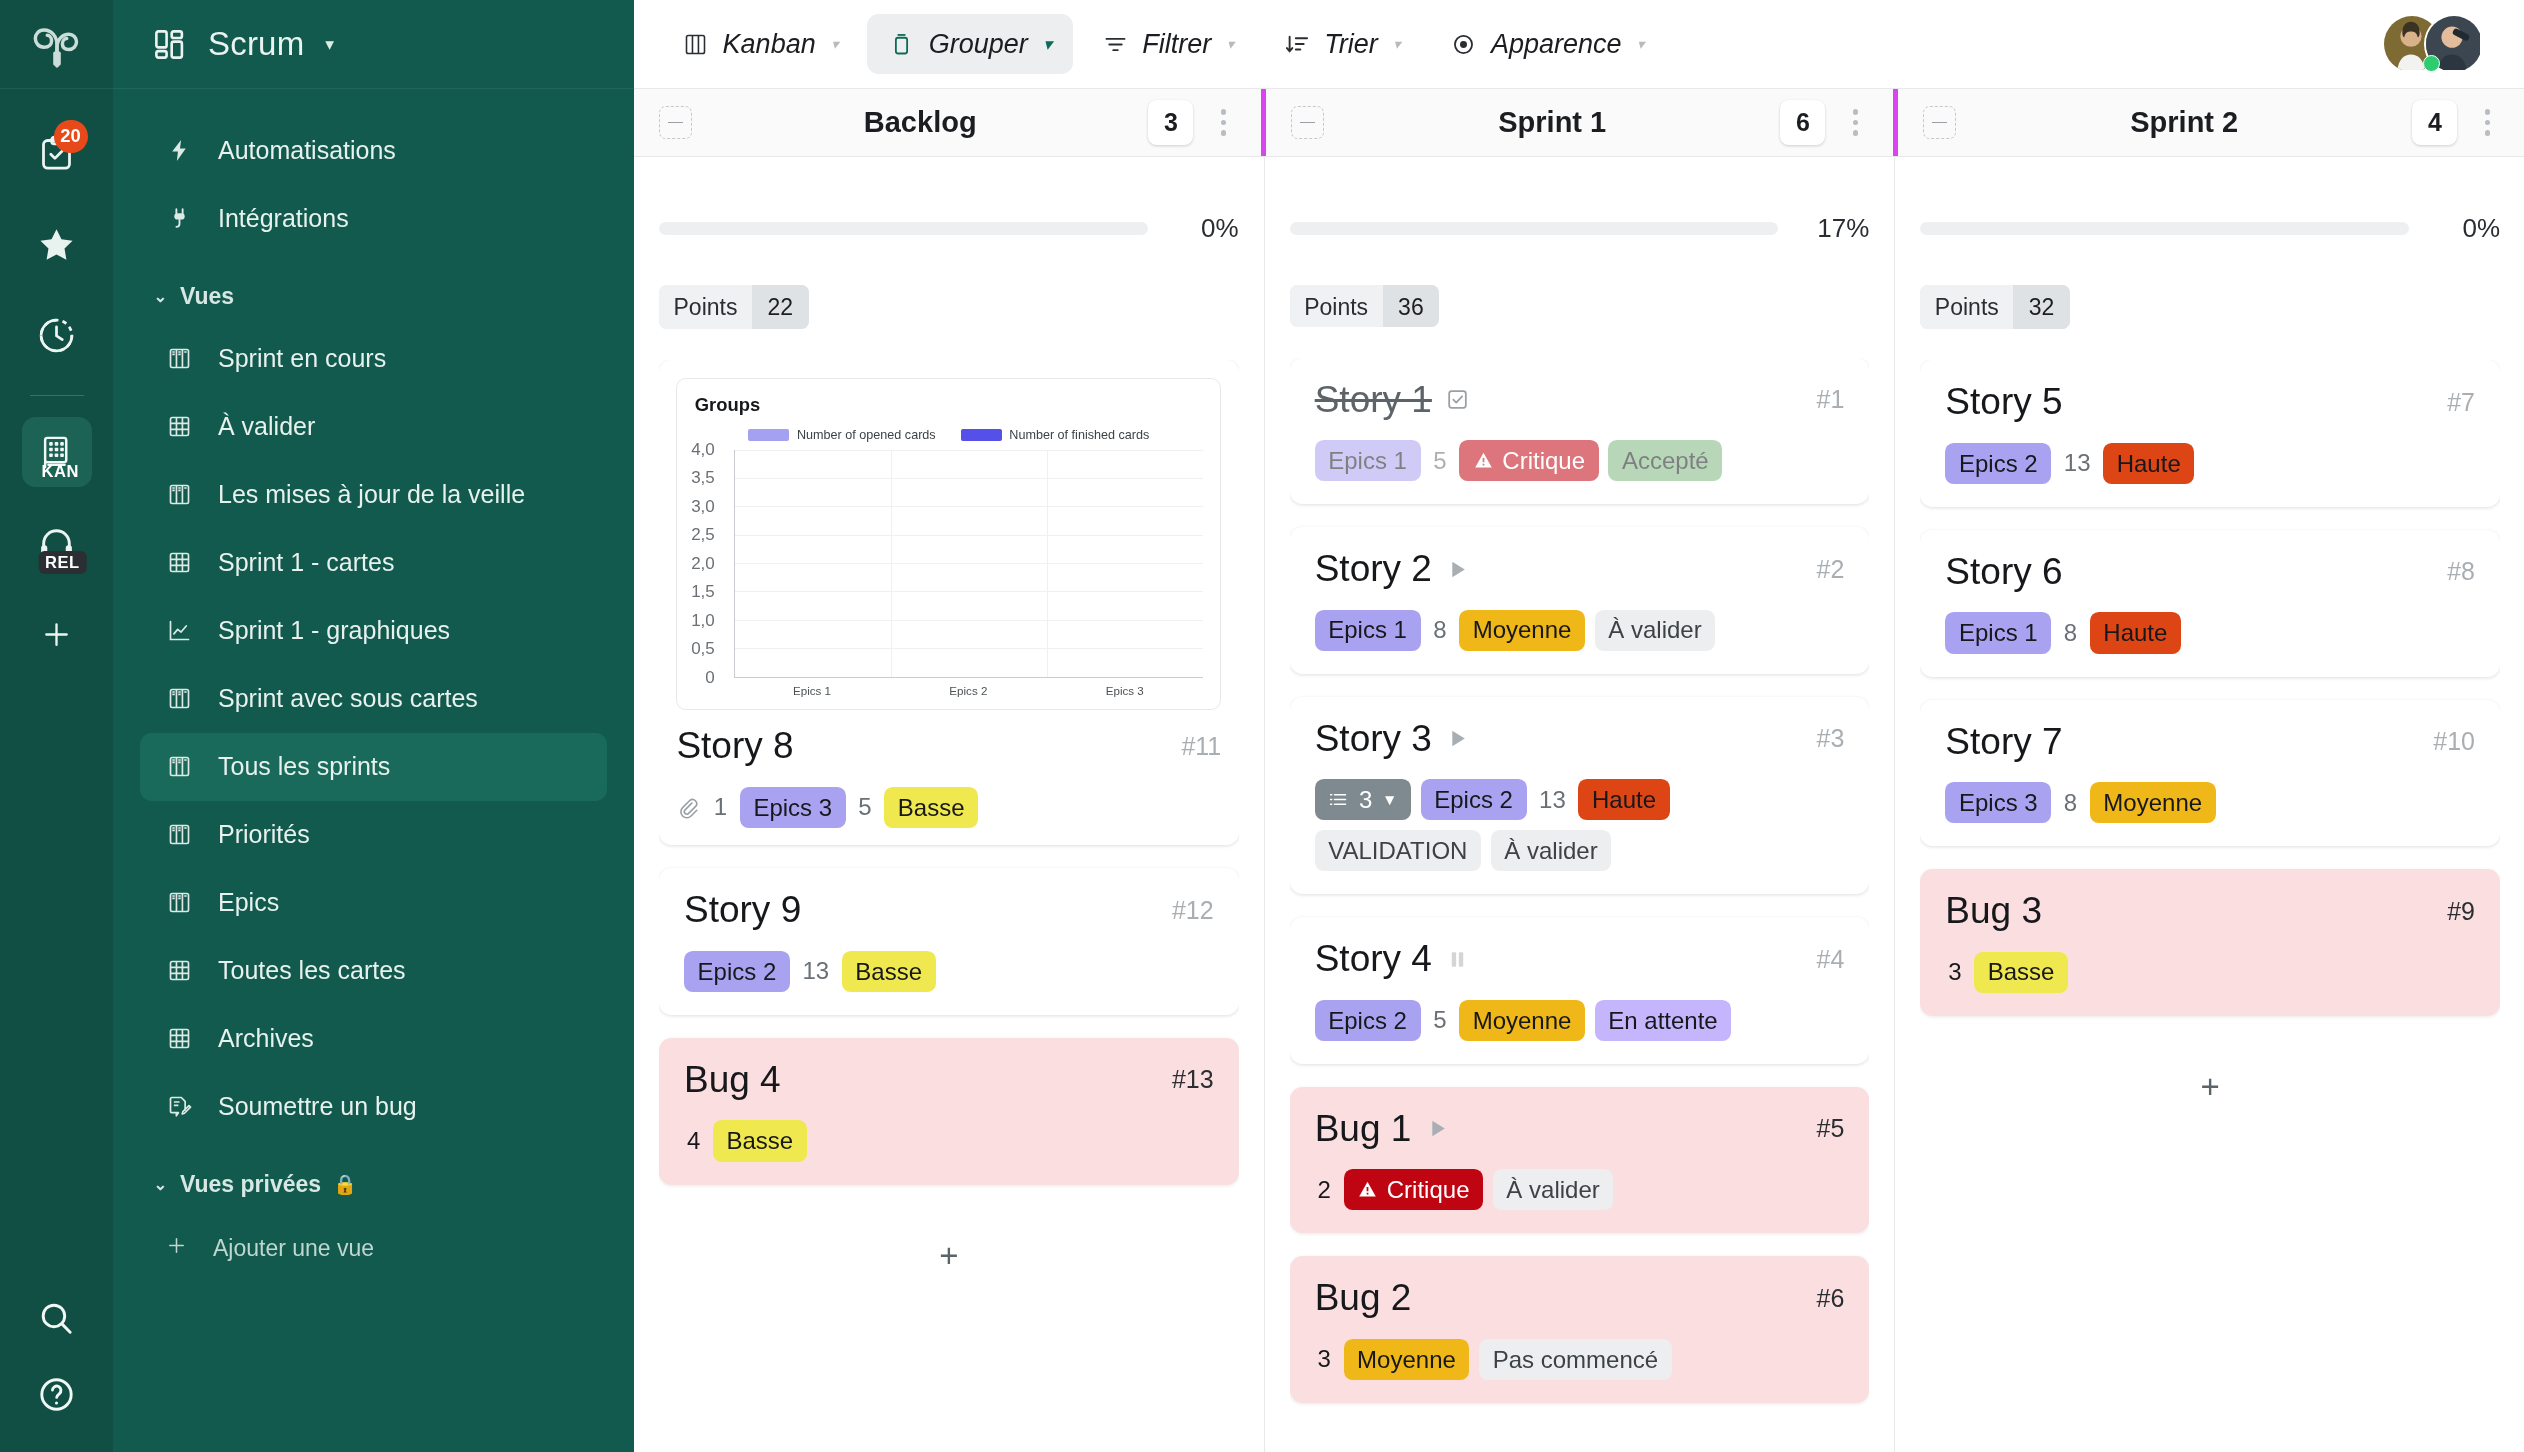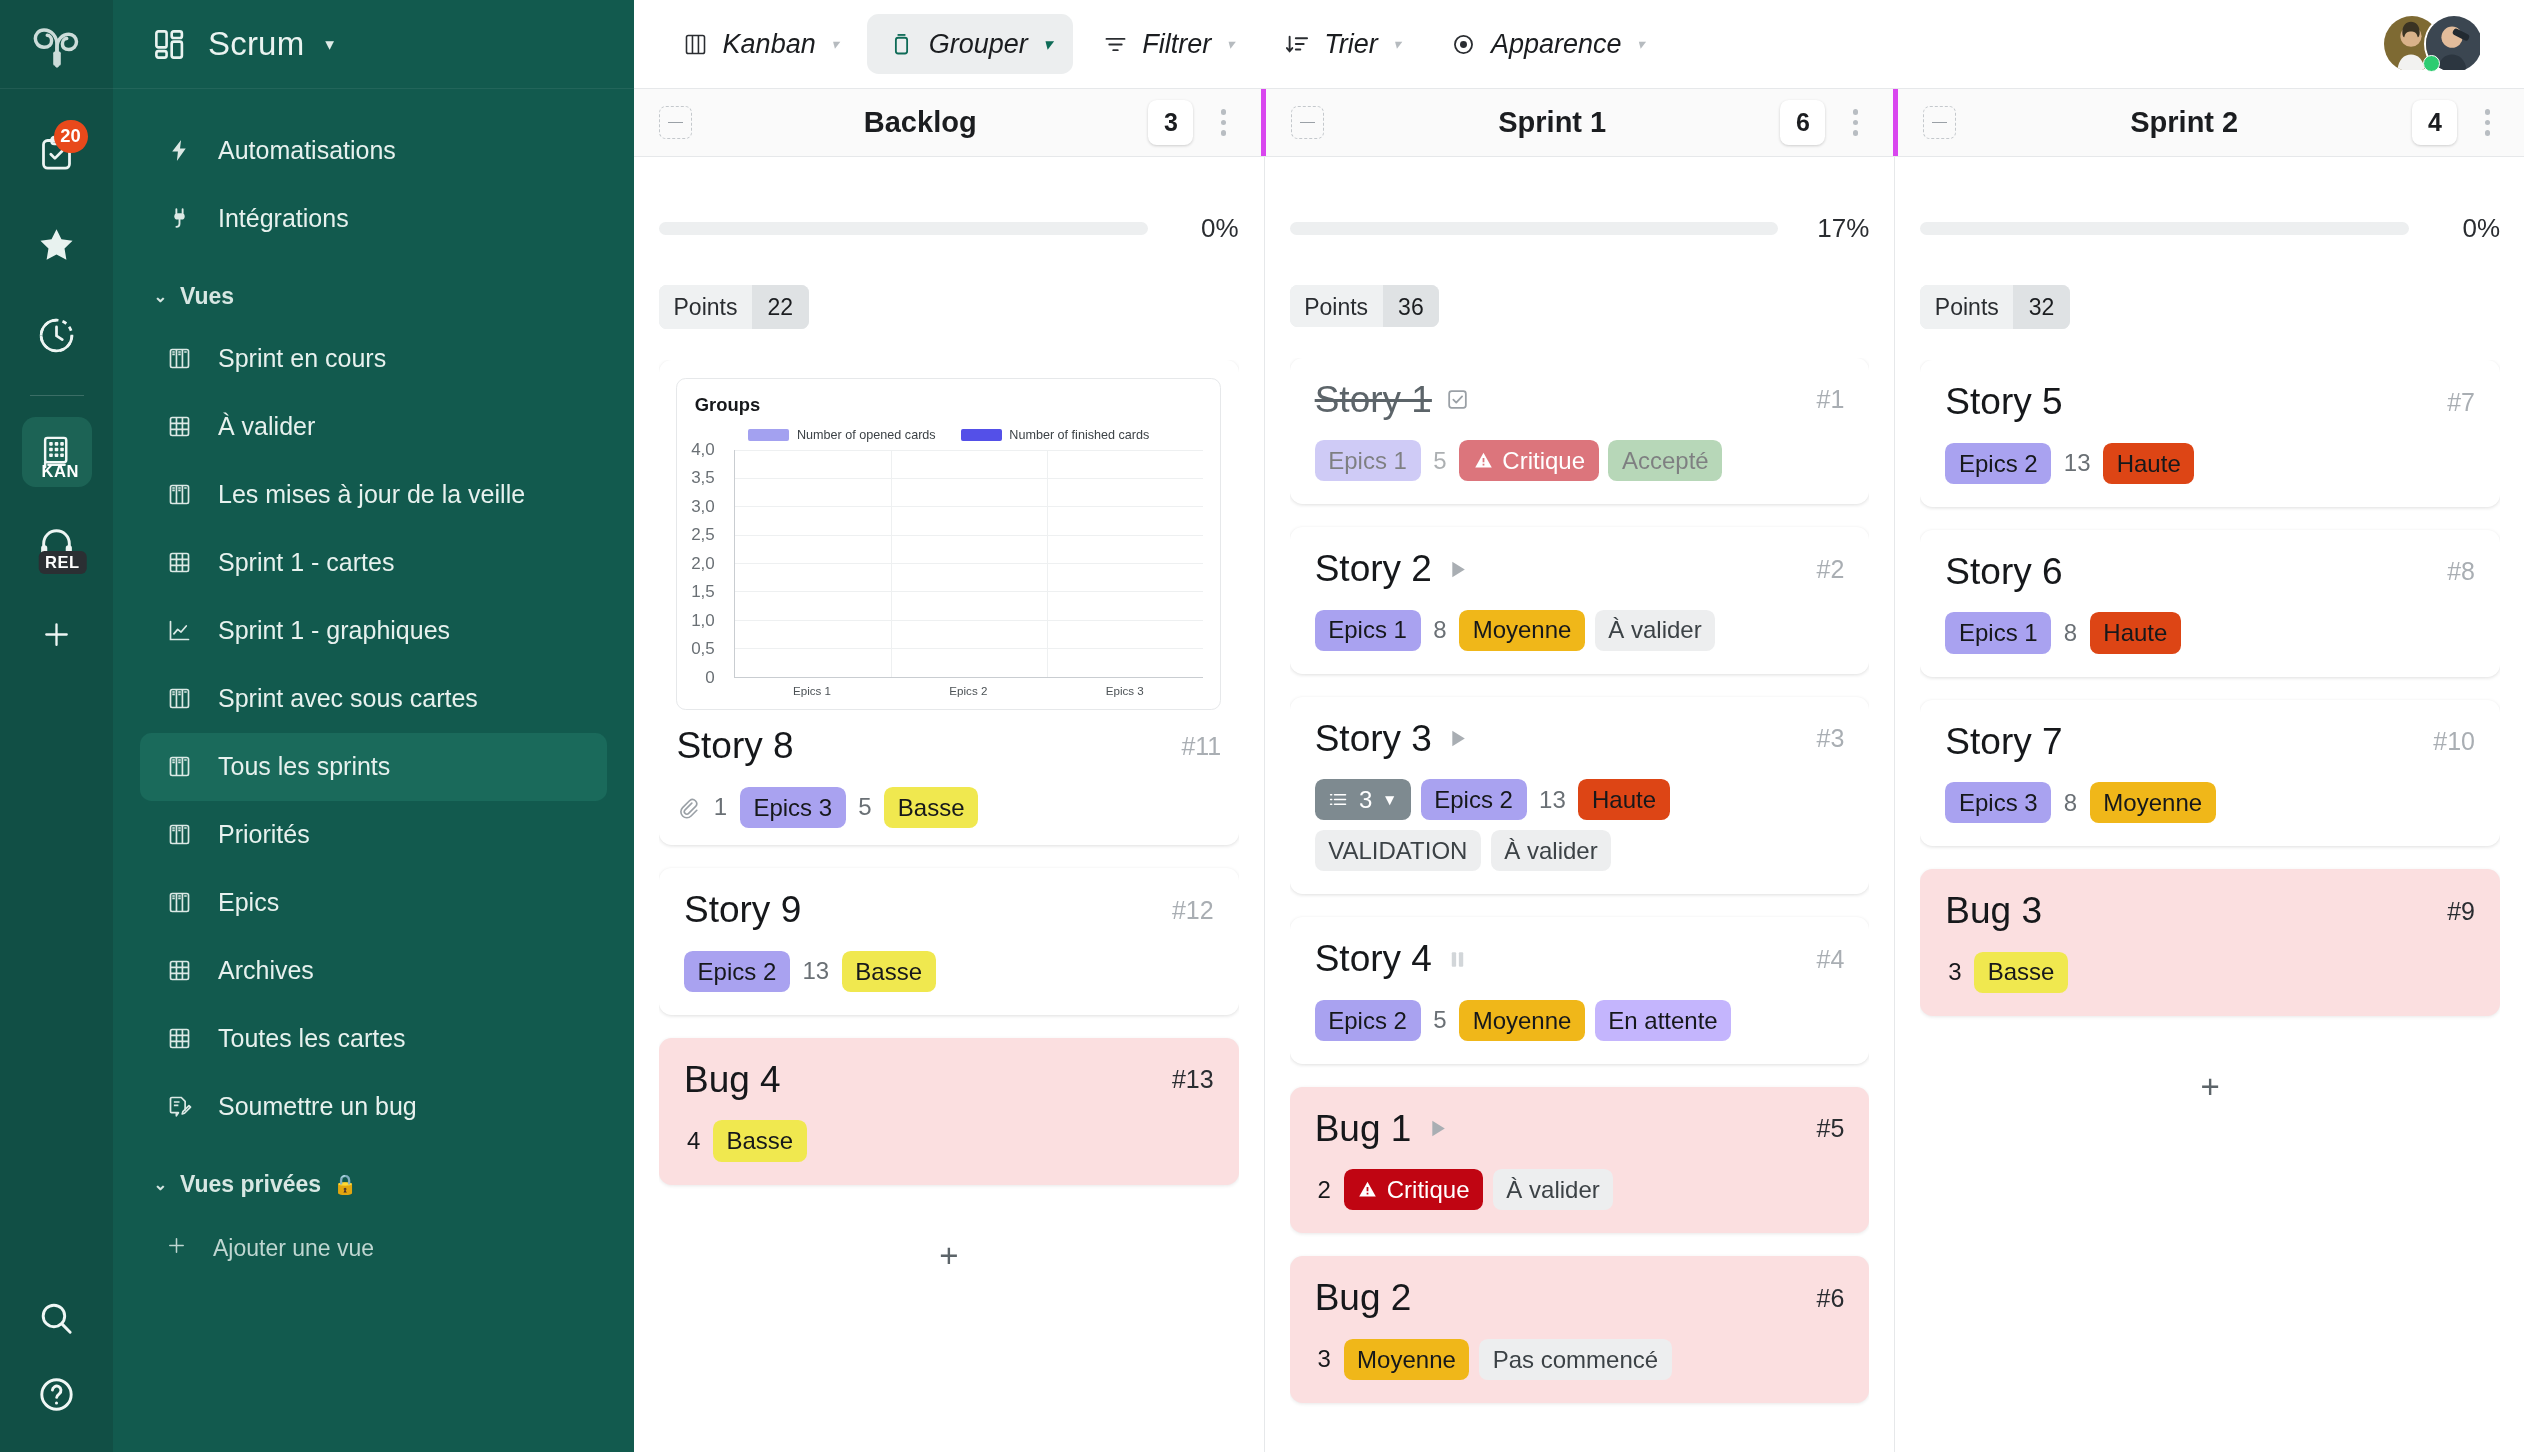--- a/index.html
+++ b/index.html
@@ -412,30 +412,30 @@
             </span>
             <span>Epics</span>
           </div>
           <div class="sb-row">
             <span class="ico">
               <svg width="27" height="27" viewBox="0 0 24 24" fill="none" stroke="#E7F1EE" stroke-width="1.5">
                 <rect x="4" y="4" width="16" height="16" rx="1.5"></rect>
                 <path d="M4 9.3h16M4 14.6h16M9.3 4v16M14.6 4v16"></path>
               </svg>
             </span>
+            <span>Toutes les cartes</span>
+          </div>
+          <div class="sb-row">
+            <span class="ico">
+              <svg width="27" height="27" viewBox="0 0 24 24" fill="none" stroke="#E7F1EE" stroke-width="1.5">
+                <rect x="4" y="4" width="16" height="16" rx="1.5"></rect>
+                <path d="M4 9.3h16M4 14.6h16M9.3 4v16M14.6 4v16"></path>
+              </svg>
+            </span>
             <span>Archives</span>
-          </div>
-          <div class="sb-row">
-            <span class="ico">
-              <svg width="27" height="27" viewBox="0 0 24 24" fill="none" stroke="#E7F1EE" stroke-width="1.5">
-                <rect x="4" y="4" width="16" height="16" rx="1.5"></rect>
-                <path d="M4 9.3h16M4 14.6h16M9.3 4v16M14.6 4v16"></path>
-              </svg>
-            </span>
-            <span>Toutes les cartes</span>
           </div>
           <div class="sb-row">
             <span class="ico">
               <svg width="27" height="27" viewBox="0 0 24 24" fill="none" stroke="#E7F1EE" stroke-width="1.5">
                 <path d="M4 5.2A1.2 1.2 0 015.2 4h8.4l3.4 3.4V15" stroke-linecap="round"></path>
                 <path d="M4 5v11.5c0 .6.5 1 1 1h6l-1.8 2.8V17.5" stroke-linejoin="round"></path>
                 <path d="M7 8h5M7 11h4"></path>
                 <path d="M20.4 11.2l1.4 1.4-5.4 5.4-2 .6.6-2z" stroke-linejoin="round"></path>
               </svg>
             </span>

